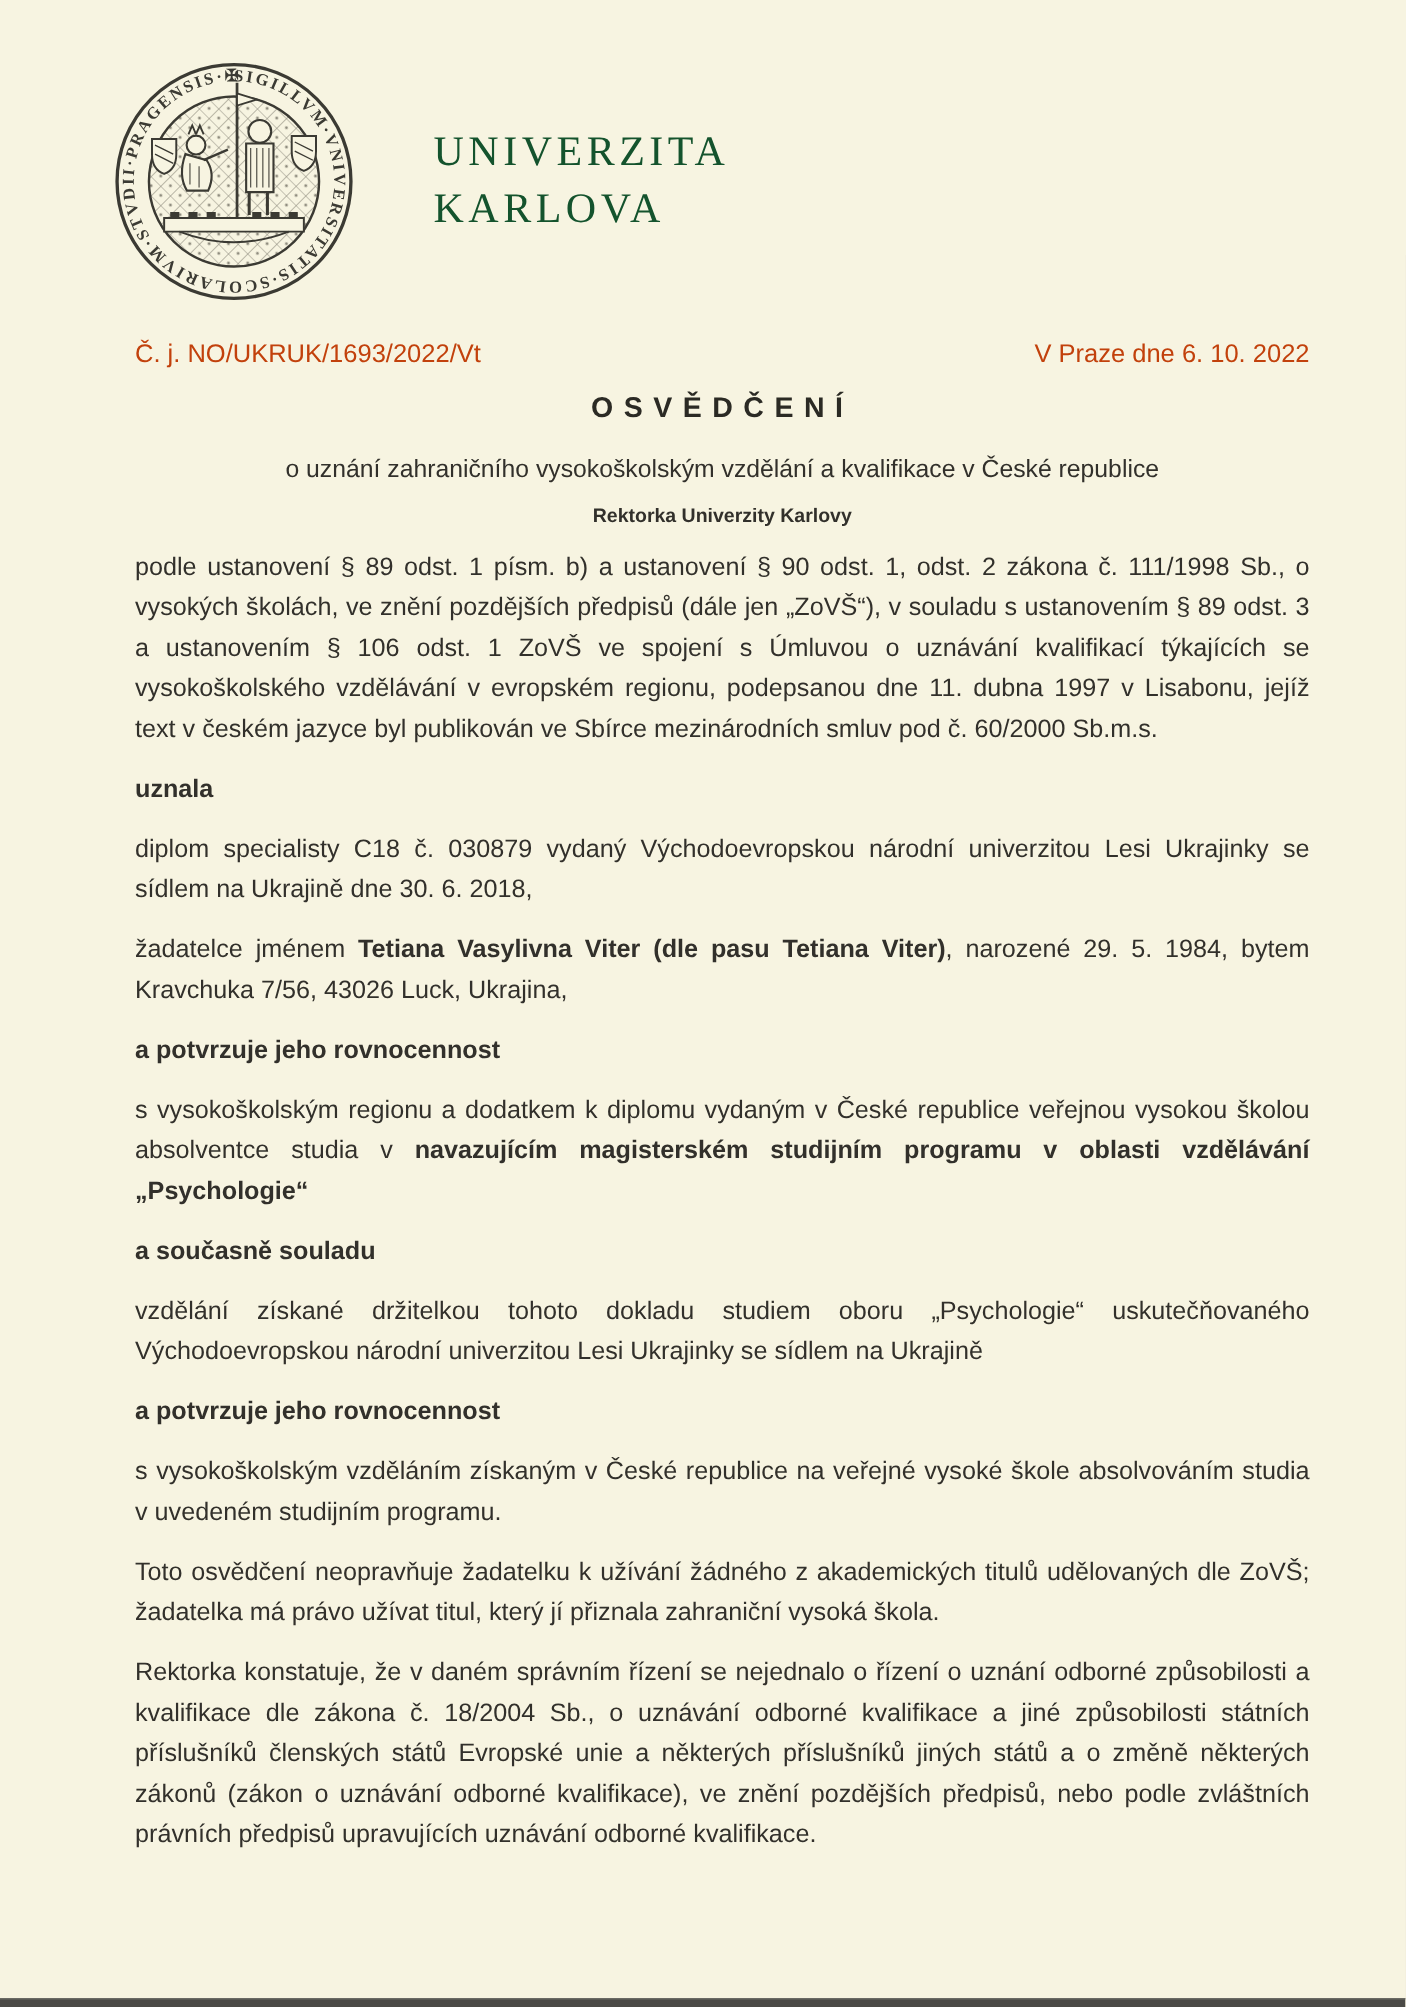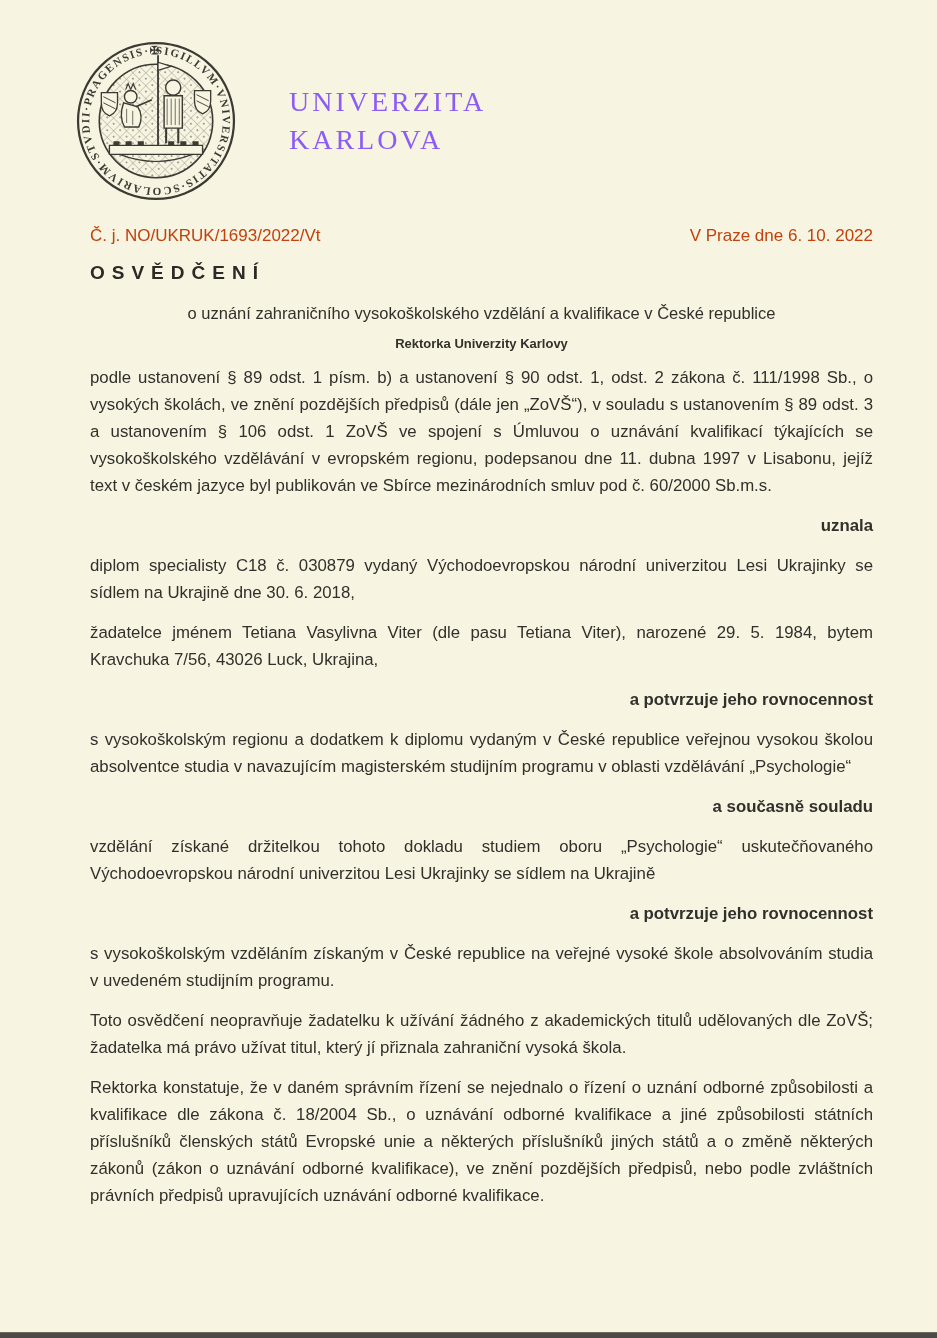--- a/index.html
+++ b/index.html
@@ -18,35 +18,35 @@
   .header{
     position:absolute;
     top:40px;left:75px;
     display:flex;align-items:center;gap:52px;
   }
   .seal{width:162px;height:162px;flex:0 0 auto;}
   .uni-name{
     font-family:"Liberation Serif", serif;
     font-size:28px;line-height:38px;
     letter-spacing:3px;
-    color:#8b5cf6;
+    color:#14532d;
   }
   .meta-row{
     position:absolute;
     top:226px;left:90px;right:64px;
     display:flex;justify-content:space-between;
     font-size:17px;
     color:#c2410c;
   }
   .content{
     position:absolute;
     top:262px;left:90px;right:64px;
   }
   .doc-title{
-    text-align:left;
+    text-align:center;
     font-weight:bold;
     font-size:19px;
     letter-spacing:7px;
     margin:0 0 20px 0;
     color:#2b2a24;
   }
   .doc-subtitle{
     text-align:center;
     font-size:16.5px;
     margin:0 0 13px 0;
@@ -60,24 +60,24 @@
   .para{
     font-size:16.8px;
     line-height:27px;
     text-align:justify;
     margin:13px 0;
   }
   .center-heading{
     font-size:16.8px;
     line-height:27px;
     font-weight:bold;
-    text-align:right;
+    text-align:left;
     margin:13px 0;
   }
-  .b{font-weight:normal;margin-top:19px;}
+  .b{font-weight:bold;margin-top:19px;}
   .bottom-bar{
     position:absolute;
     left:0;right:0;bottom:0;
     height:5px;
     background:#4b4a46;
     border-top:1px solid #6b6a64;
   }
 </style>
 </head>
 <body>
@@ -131,21 +131,21 @@
     </div>
   </div>
 
   <div class="meta-row">
     <span>Č. j. NO/UKRUK/1693/2022/Vt</span>
     <span>V Praze dne 6. 10. 2022</span>
   </div>
 
   <div class="content">
     <p class="doc-title">OSVĚDČENÍ</p>
-    <p class="doc-subtitle">o uznání zahraničního vysokoškolského vzdělání a kvalifikace v České republice</p>
+    <p class="doc-subtitle">o uznání zahraničního vysokoškolským vzdělání a kvalifikace v České republice</p>
     <p class="doc-issuer">Rektorka Univerzity Karlovy</p>
     <div>
         <p class="para"><span>podle ustanovení § 89 odst. 1 písm. b) a ustanovení § 90 odst. 1, odst. 2 zákona č. 111/1998 Sb., o vysokých školách, ve znění pozdějších předpisů (dále jen „ZoVŠ“), v souladu s ustanovením § 89 odst. 3 a ustanovením § 106 odst. 1 ZoVŠ ve spojení s Úmluvou o uznávání kvalifikací týkajících se vysokoškolského vzdělávání v evropském regionu, podepsanou dne 11. dubna 1997 v Lisabonu, jejíž text v českém jazyce byl publikován ve Sbírce mezinárodních smluv pod č. 60/2000 Sb.m.s.</span></p>
         <p class="center-heading"><span>uznala</span></p>
         <p class="para"><span>diplom specialisty C18 č. 030879 vydaný Východoevropskou národní univerzitou Lesi Ukrajinky se sídlem na Ukrajině dne 30. 6. 2018,</span></p>
         <p class="para"><span>žadatelce jménem </span><span class="b">Tetiana Vasylivna Viter (dle pasu Tetiana Viter)</span><span>, narozené 29. 5. 1984, bytem Kravchuka 7/56, 43026 Luck, Ukrajina,</span></p>
         <p class="center-heading"><span>a potvrzuje jeho rovnocennost</span></p>
         <p class="para"><span>s vysokoškolským regionu a dodatkem k diplomu vydaným v České republice veřejnou vysokou školou absolventce studia v </span><span class="b">navazujícím magisterském studijním programu v oblasti vzdělávání „Psychologie“</span></p>
         <p class="center-heading"><span>a současně souladu</span></p>
         <p class="para"><span>vzdělání získané držitelkou tohoto dokladu studiem oboru „Psychologie“ uskutečňovaného Východoevropskou národní univerzitou Lesi Ukrajinky se sídlem na Ukrajině</span></p>

